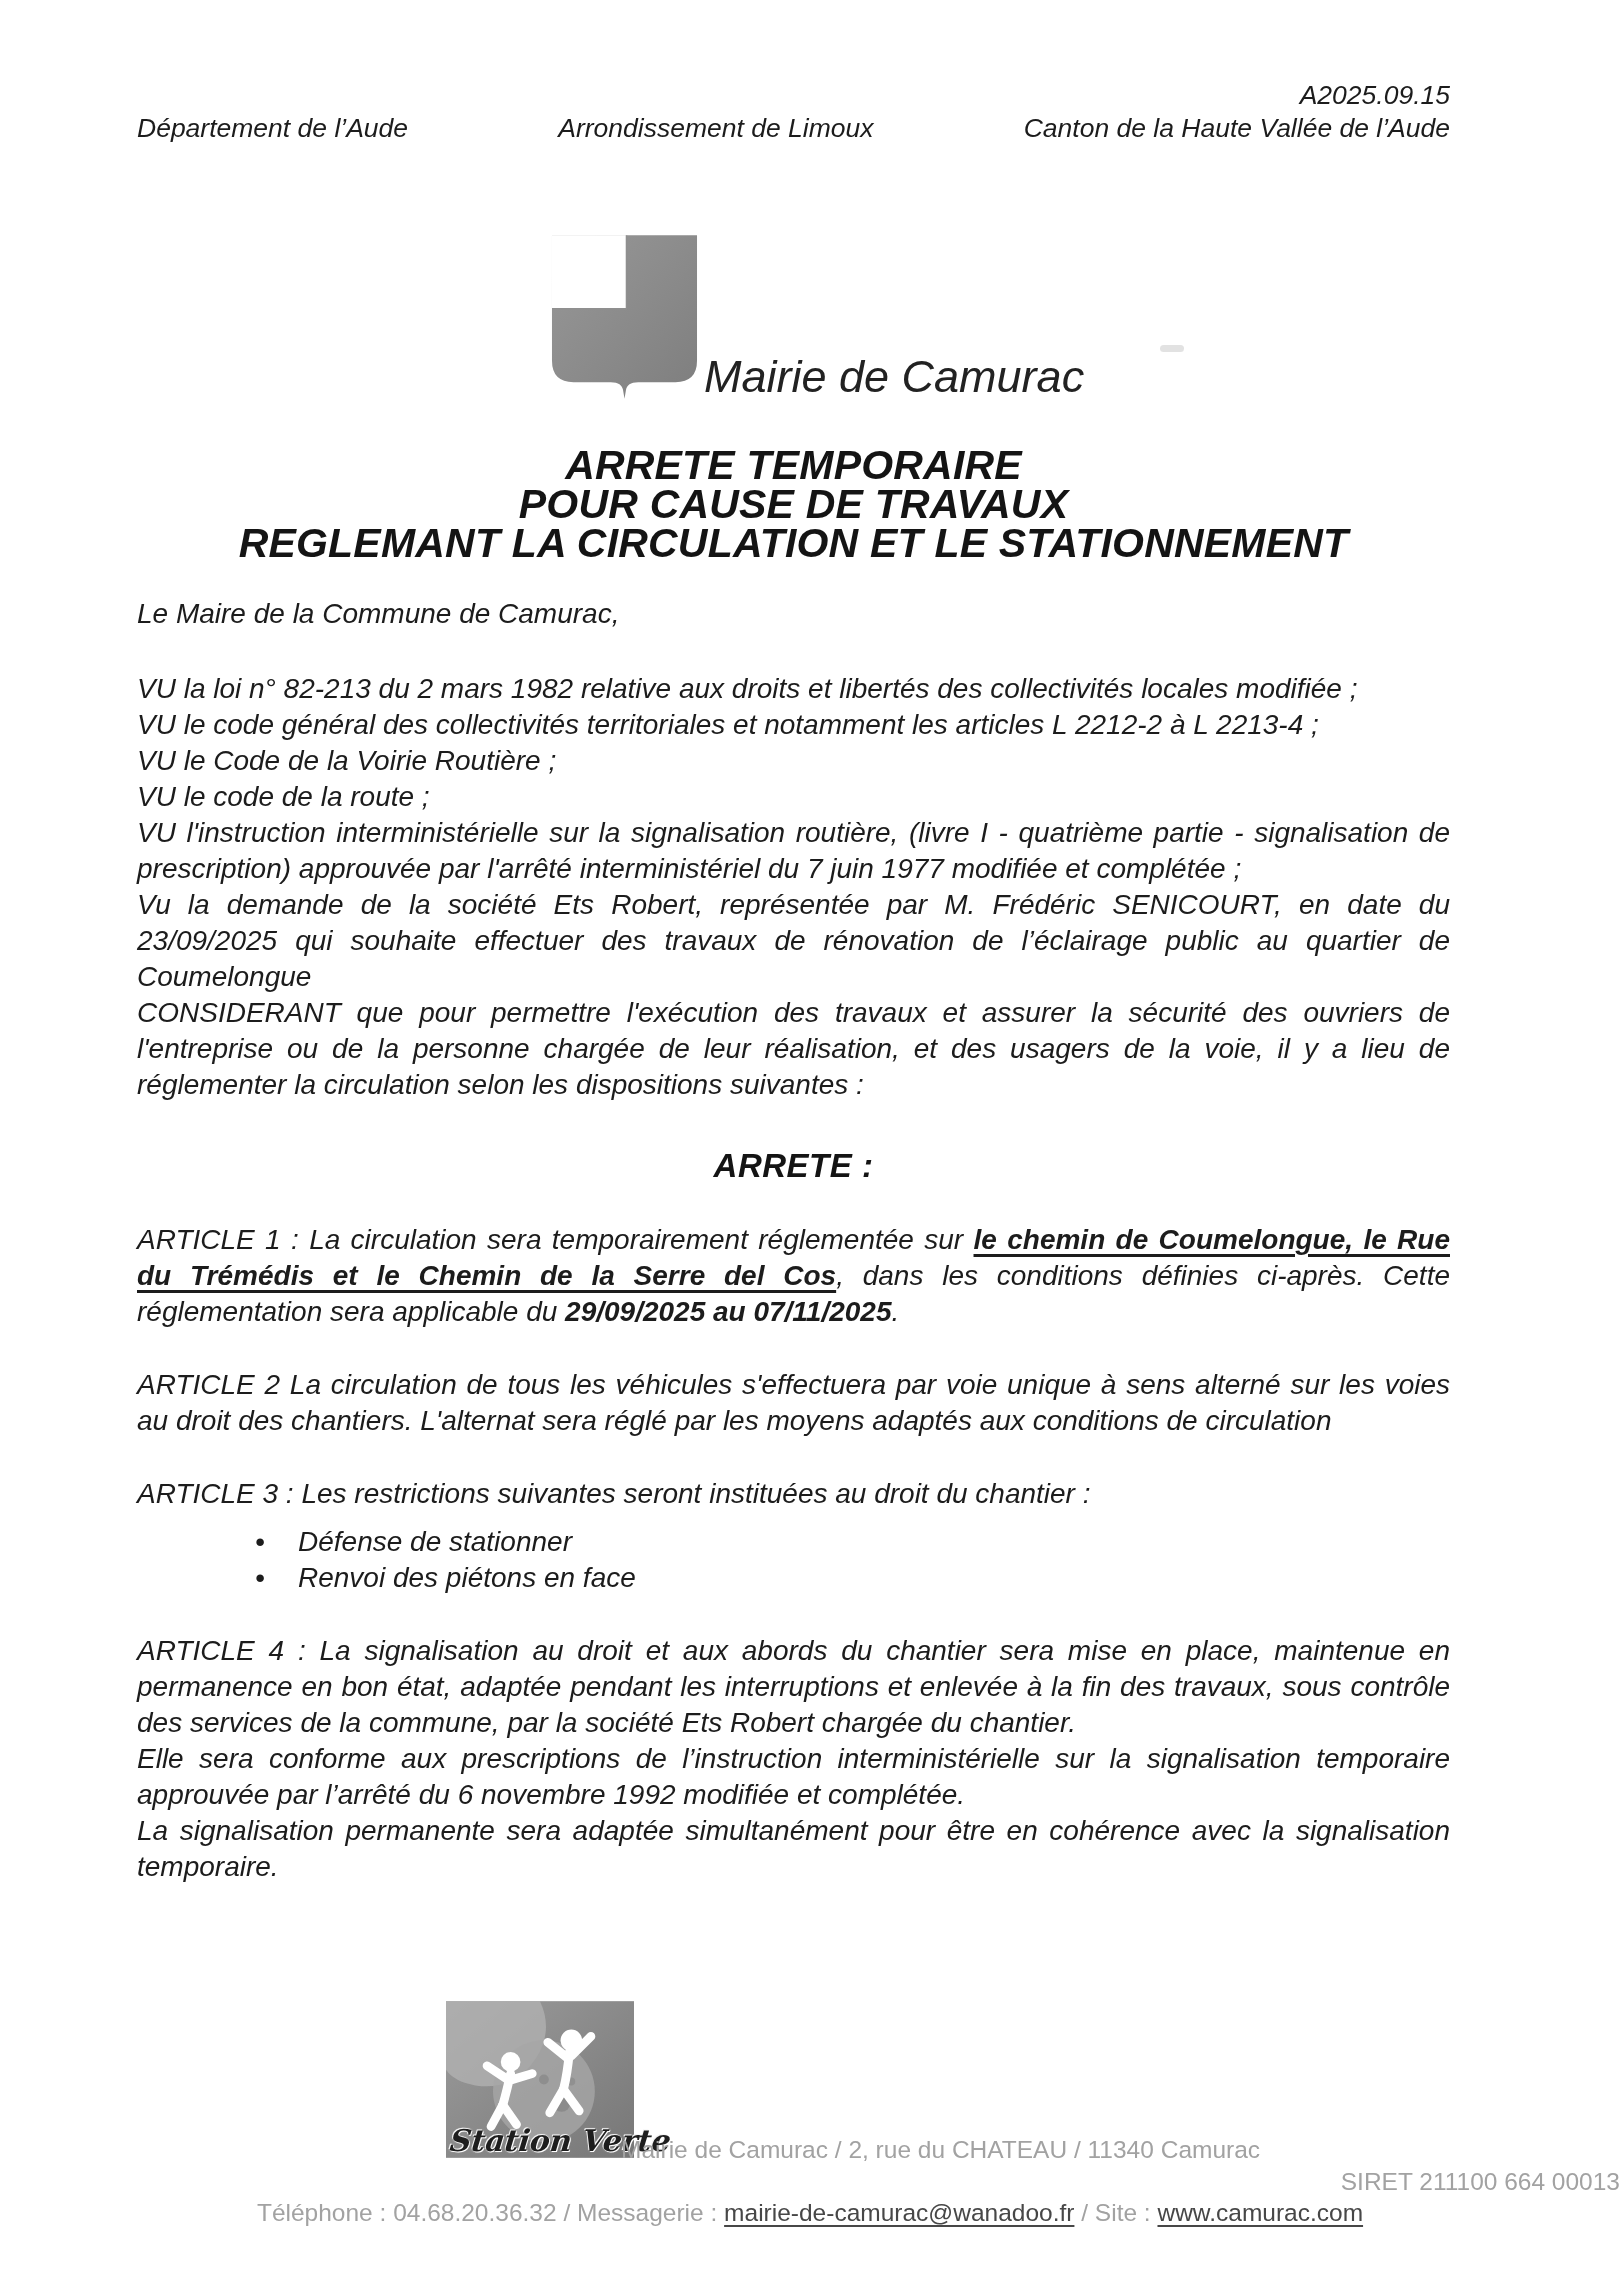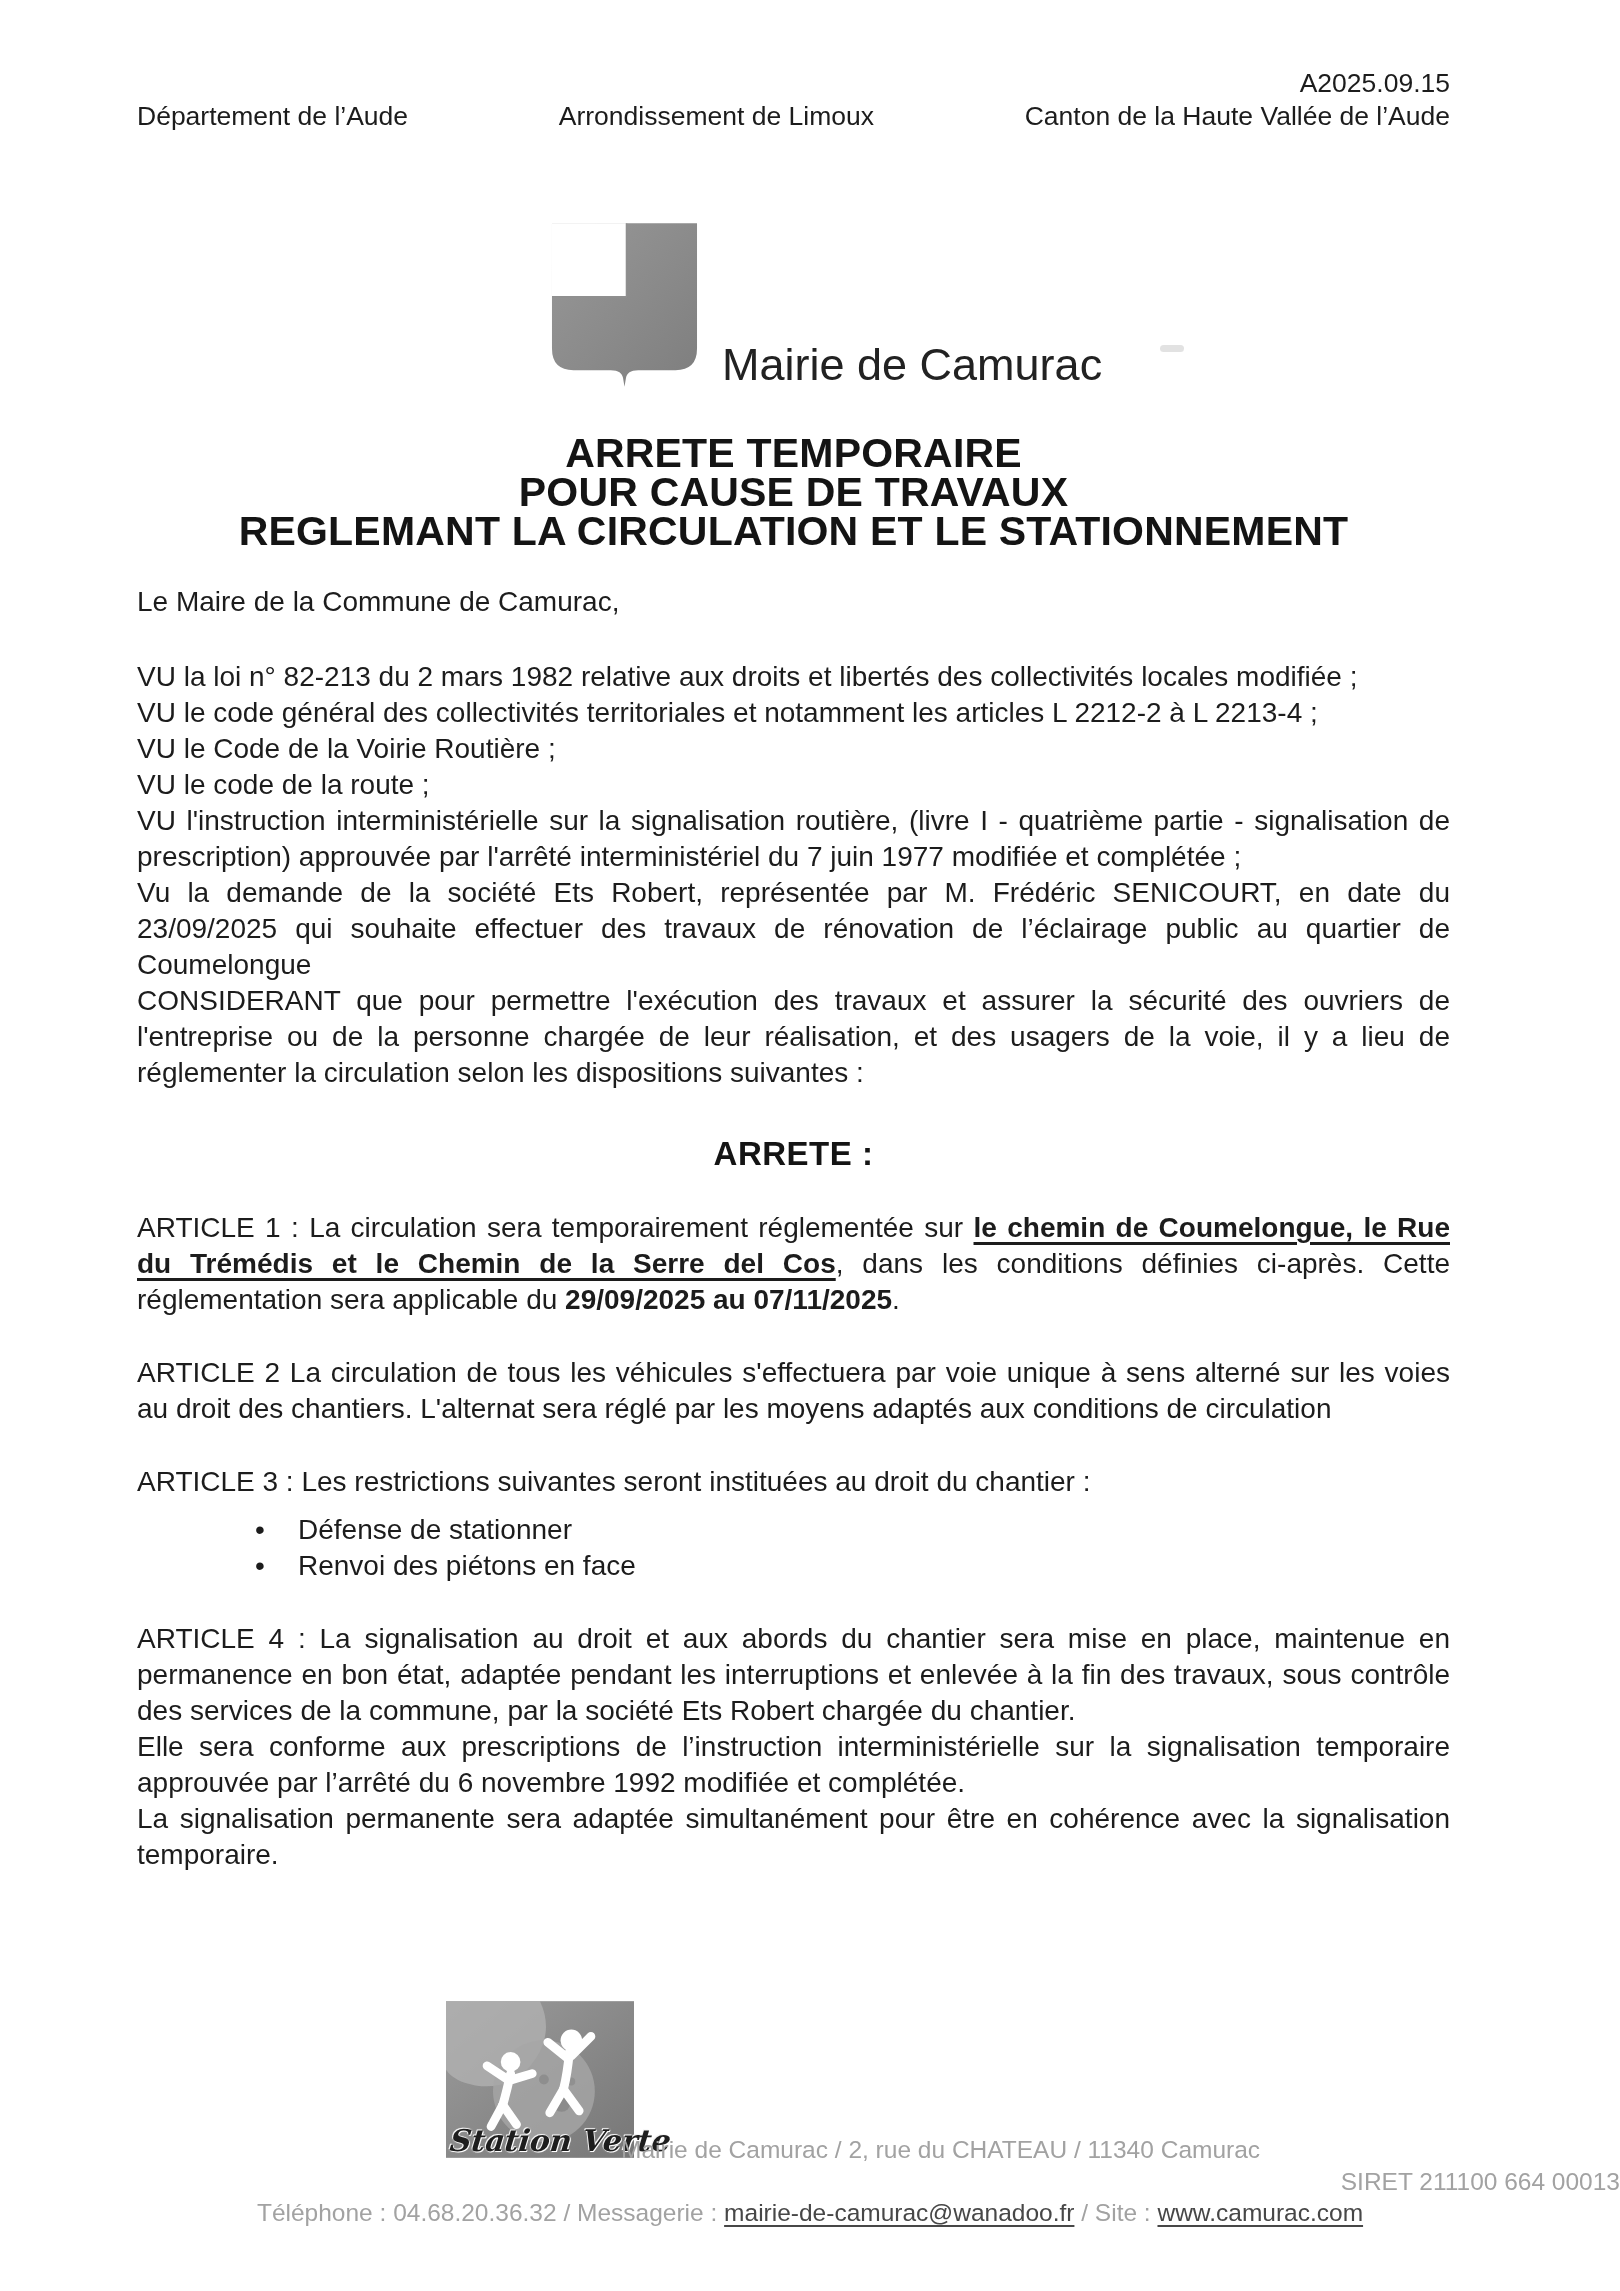--- a/index.html
+++ b/index.html
@@ -5,35 +5,35 @@
   html,body{margin:0;padding:0;background:#e8e8e8;}
   .page{
     position:relative;
     width:1620px;height:2292px;
     background:#ffffff;
     font-family:"Liberation Sans","DejaVu Sans",sans-serif;
     color:#1c1c1c;
     overflow:hidden;
     margin:0 auto;
   }
-  .content{padding:0 170px 0 137px;}
+  .content{padding:12px 170px 0 137px;font-style:italic;}
   .ref-line{
     padding-top:69px;
     text-align:right;
     font-size:26.5px;line-height:29px;
   }
   .header-row{
     display:flex;justify-content:space-between;
     margin-top:3.9px;
     font-size:26.5px;line-height:29px;gap:28px;
   }
   .brand-row{
     margin-top:91px;
     margin-left:414px;
-    display:flex;align-items:flex-end;gap:24px;
+    display:flex;align-items:flex-end;gap:6px;
   }
   .shield{display:block;}
   .brand-name{
     font-size:45px;line-height:1;
     padding-bottom:0px;
     color:#222;
   }
   .smudge{
     position:absolute;left:1160px;top:345px;width:23.5px;height:6.9px;
     background:#d6d6d6;border-radius:3.9px;opacity:.7;

